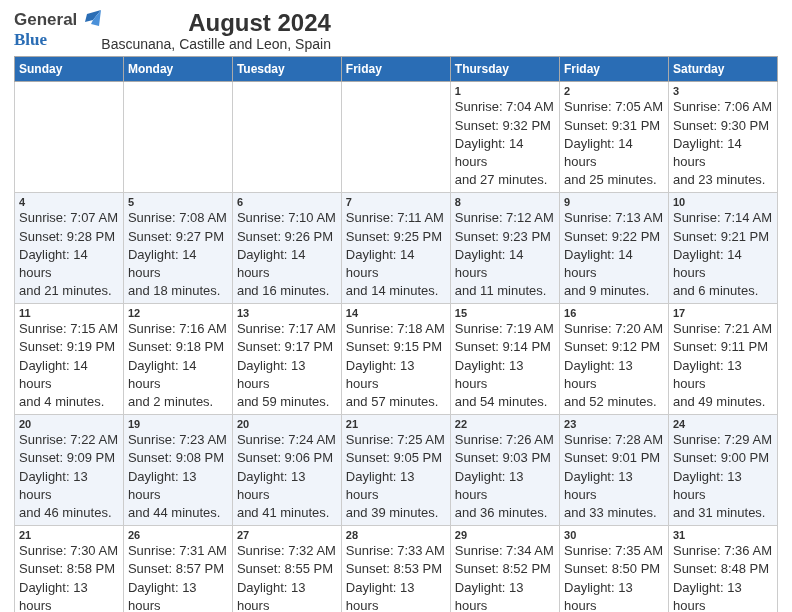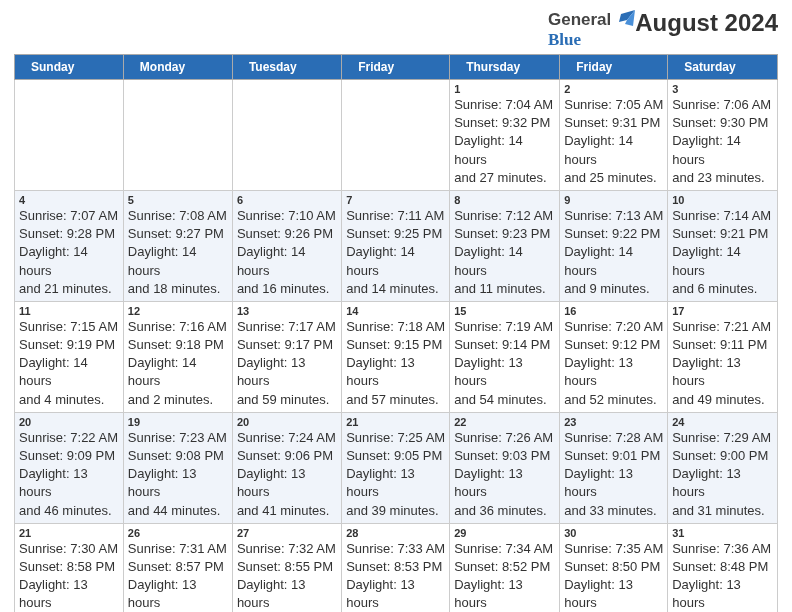--- a/index.html
+++ b/index.html
@@ -11,24 +11,23 @@
       overflow: hidden;
     }
     .page {
       width: 792px;
       min-height: 612px;
       background: #fff;
       padding: 10px 14px 10px 14px;
     }
     .header-row {
       display: flex;
-      justify-content: flex-end;
+      justify-content: flex-start;
       align-items: flex-start;
       margin-bottom: 4px;
-      margin-left: 34px;
     }
     .logo {
       display: flex;
       flex-direction: column;
       align-items: flex-start;
     }
     .title-block {
       text-align: right;
     }
     .main-title {
@@ -45,21 +44,21 @@
     .calendar {
       width: 100%;
       border-collapse: collapse;
       margin-top: 4px;
     }
     .calendar th {
       background: #2a6db5;
       color: #fff;
       font-size: 12px;
       font-weight: bold;
-      padding: 5px 16px;
+      padding: 5px 4px;
       border: 1px solid #aaa;
       text-align: left;
     }
     .calendar td {
       border: 1px solid #ccc;
       vertical-align: top;
       padding: 3px 4px;
       font-size: 9.5px;
       color: #333;
       width: 113px;
@@ -108,20 +107,21 @@
           <polygon points="8,4 22,0 14,10 6,12" fill="#2a6db5"></polygon>
           <polygon points="14,10 22,0 20,16 12,14" fill="#4a90d9"></polygon>
         </svg>
       </div>
       <div>
         <span style="font-size:17px;font-weight:bold;color:#2a6db5;font-family:Liberation Serif, serif;">Blue</span>
       </div>
     </div>
     <div class="title-block">
       <div class="main-title">August 2024</div>
+      <div class="subtitle">Bascunana, Castille and Leon, Spain</div>
     </div>
   </div>
 
   <table class="calendar">
     <thead>
       <tr>
         <th>Sunday</th>
         <th>Monday</th>
         <th>Tuesday</th>
         <th>Friday</th>

